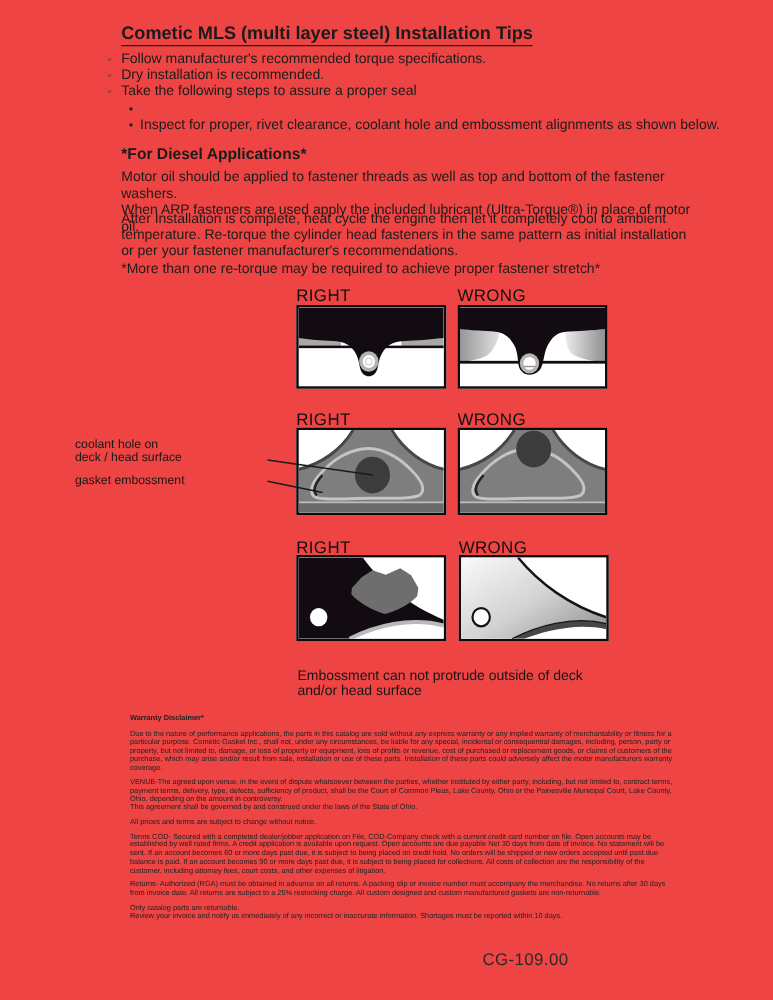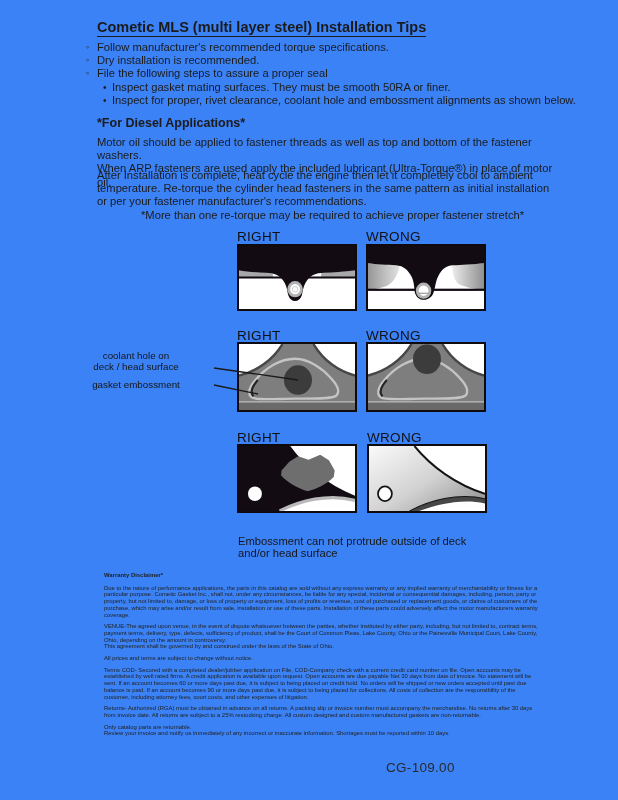--- a/index.html
+++ b/index.html
@@ -1,38 +1,38 @@
 <!DOCTYPE html>
 <html><head>
 <meta charset="utf-8">
 <style>
   html,body{margin:0;padding:0;background:#fff;}
   .page{
-    position:relative; width:618px; height:800px; background:#3b82f6;
+    position:relative; width:618px; height:800px; background:#ef4444;
     font-family:"Liberation Sans", sans-serif; color:#1b1b1b; overflow:hidden;
   }
   .abs{position:absolute;}
   
   .title{left:97px; top:19px; font-size:14.5px; font-weight:bold;}
   .title span{border-bottom:1.6px solid #1b1b1b; padding-bottom:1px;}
   .tips{left:86px; top:41px; font-size:11.2px; line-height:13.2px;}
   .tip-row{display:flex; align-items:flex-start;}
   .tip-marker{width:11px; font-size:9px; line-height:13.2px; flex:0 0 auto;}
   .sub{margin-left:17px;}
   .sub .tip-marker{width:9px; font-size:10px;}
   
   .diesel-head{left:97px; top:116px; font-size:12.5px; font-weight:bold;}
   .para{left:97px; font-size:11.2px; line-height:13.2px; white-space:pre-line; width:470px;}
-  .p1{top:136px;} .p2{top:169px;} .p3{top:209px;margin-left:44px;}
+  .p1{top:136px;} .p2{top:169px;} .p3{top:209px;}
   
   .dlabel{width:120px; font-size:13.5px; color:#101010; letter-spacing:.3px;}
   .dbox{width:120px; border:2.4px solid #0e0a0e; background:#fff; box-sizing:border-box;}
   .dbox svg{display:block; width:100%; height:100%;}
   .caption{font-size:11.2px; line-height:11.8px; color:#161616;}
-  .anno{font-size:9.8px; line-height:10.6px; color:#161616; text-align:center;}
+  .anno{font-size:9.8px; line-height:10.6px; color:#161616; text-align:left;}
   .overlay{pointer-events:none;}
   
   .warranty{left:104px; top:572px; width:434px; font-size:5.9px; line-height:6.7px; color:#222;}
   .warranty .whead{font-weight:bold; margin-bottom:6px;}
   .warranty .wpara{margin-bottom:5px; white-space:pre-line;}
   
   .footer{left:386px; top:760px; font-size:13.5px; color:#2a2a2a; letter-spacing:.3px;}
 </style>
 </head>
 <body>
@@ -47,25 +47,24 @@
     <div class="tip-row">
       <span class="tip-marker">◦</span>
       <span>Follow manufacturer's recommended torque specifications.</span>
     </div>
     <div class="tip-row">
       <span class="tip-marker">◦</span>
       <span>Dry installation is recommended.</span>
     </div>
     <div class="tip-row">
       <span class="tip-marker">◦</span>
-      <span>File the following steps to assure a proper seal</span>
+      <span>Take the following steps to assure a proper seal</span>
     </div>
     <div class="tip-row sub">
       <span class="tip-marker">•</span>
-      <span>Inspect gasket mating surfaces.  They must be smooth 50RA or finer.</span>
     </div>
     <div class="tip-row sub">
       <span class="tip-marker">•</span>
       <span>Inspect for proper, rivet clearance, coolant hole and embossment alignments as shown below.</span>
     </div>
   </div>
 
   <div class="abs diesel-head">*For Diesel Applications*</div>
   <div class="abs para p1">Motor oil should be applied to fastener threads as well as top and bottom of the fastener washers.
 When ARP fasteners are used apply the included lubricant (Ultra-Torque®) in place of motor oil.</div>

